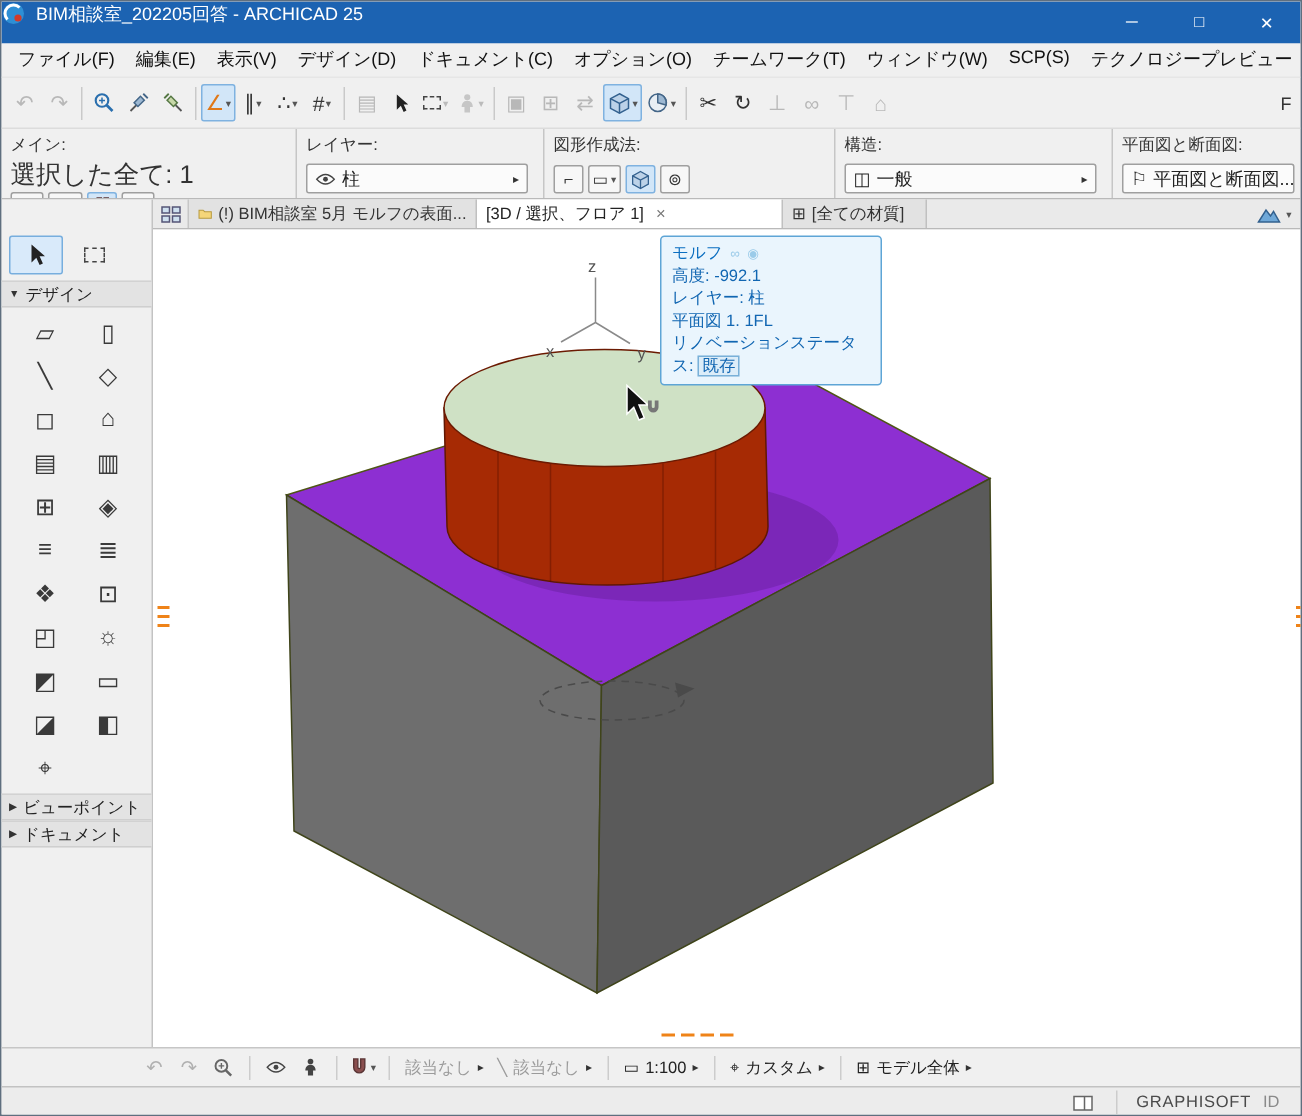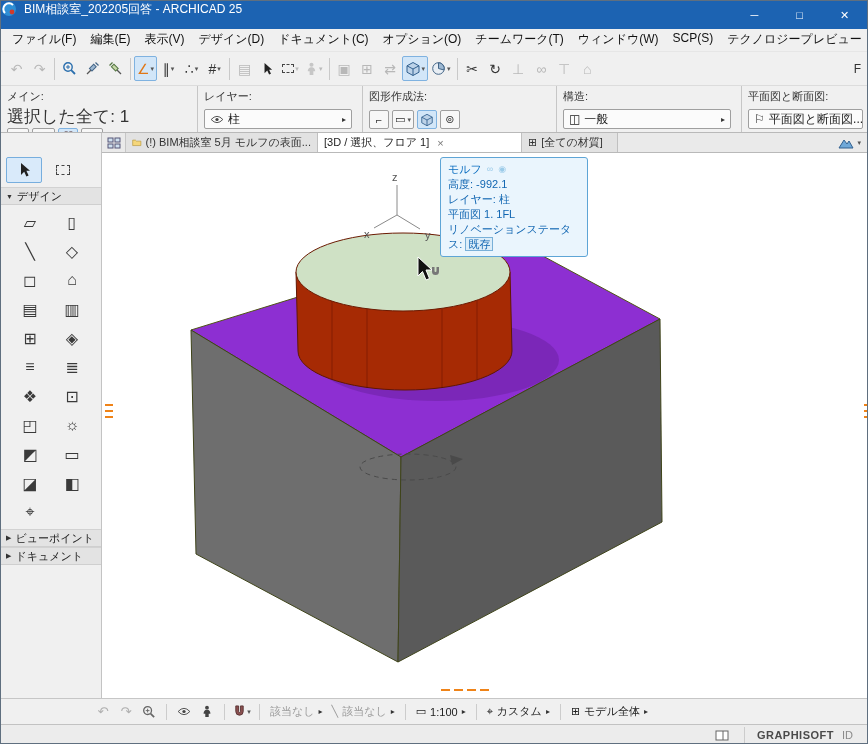--- a/index.html
+++ b/index.html
@@ -61,21 +61,21 @@
 .tttitle{font-weight:normal;color:#0b6ec0}
 .ttico{color:#9bcbe9;font-size:9px}
 .ttbadge{border:1px solid #79b0d8;background:#dcedf9;padding:0 2px}
 .bottombar{height:26px;display:flex;align-items:center;gap:3px;padding-left:92px;background:#f0f0f0;border-top:1px solid #c6c6c6;font-size:11px}
 .bbtn{height:20px;min-width:20px;display:inline-flex;align-items:center;justify-content:center;color:#444;font-size:13px;border-radius:2px}
 .bbtn.dis{color:#b0b0b0}
 .bsep{width:1px;height:16px;background:#ccc;margin:0 4px;flex:none}
 .bcombo{display:flex;align-items:center;gap:4px;padding:0 3px;color:#222;white-space:nowrap}
 .muted{color:#9b9b9b}
 .statusbar{height:21px;display:flex;align-items:center;justify-content:flex-end;gap:8px;background:#ececec;border-top:1px solid #c2c2c2;padding-right:14px;font-size:11px}
-.brand{font-weight:bold;color:#4a4a4a;letter-spacing:.5px}
+.brand{font-weight:normal;color:#4a4a4a;letter-spacing:.5px}
 .brandid{color:#8a8a8a}
 .axlab{font-size:11px;fill:#555}
 svg{display:block}
 </style>
 </head>
 <body>
 
 <div id="win">
 
   <div class="titlebar">

